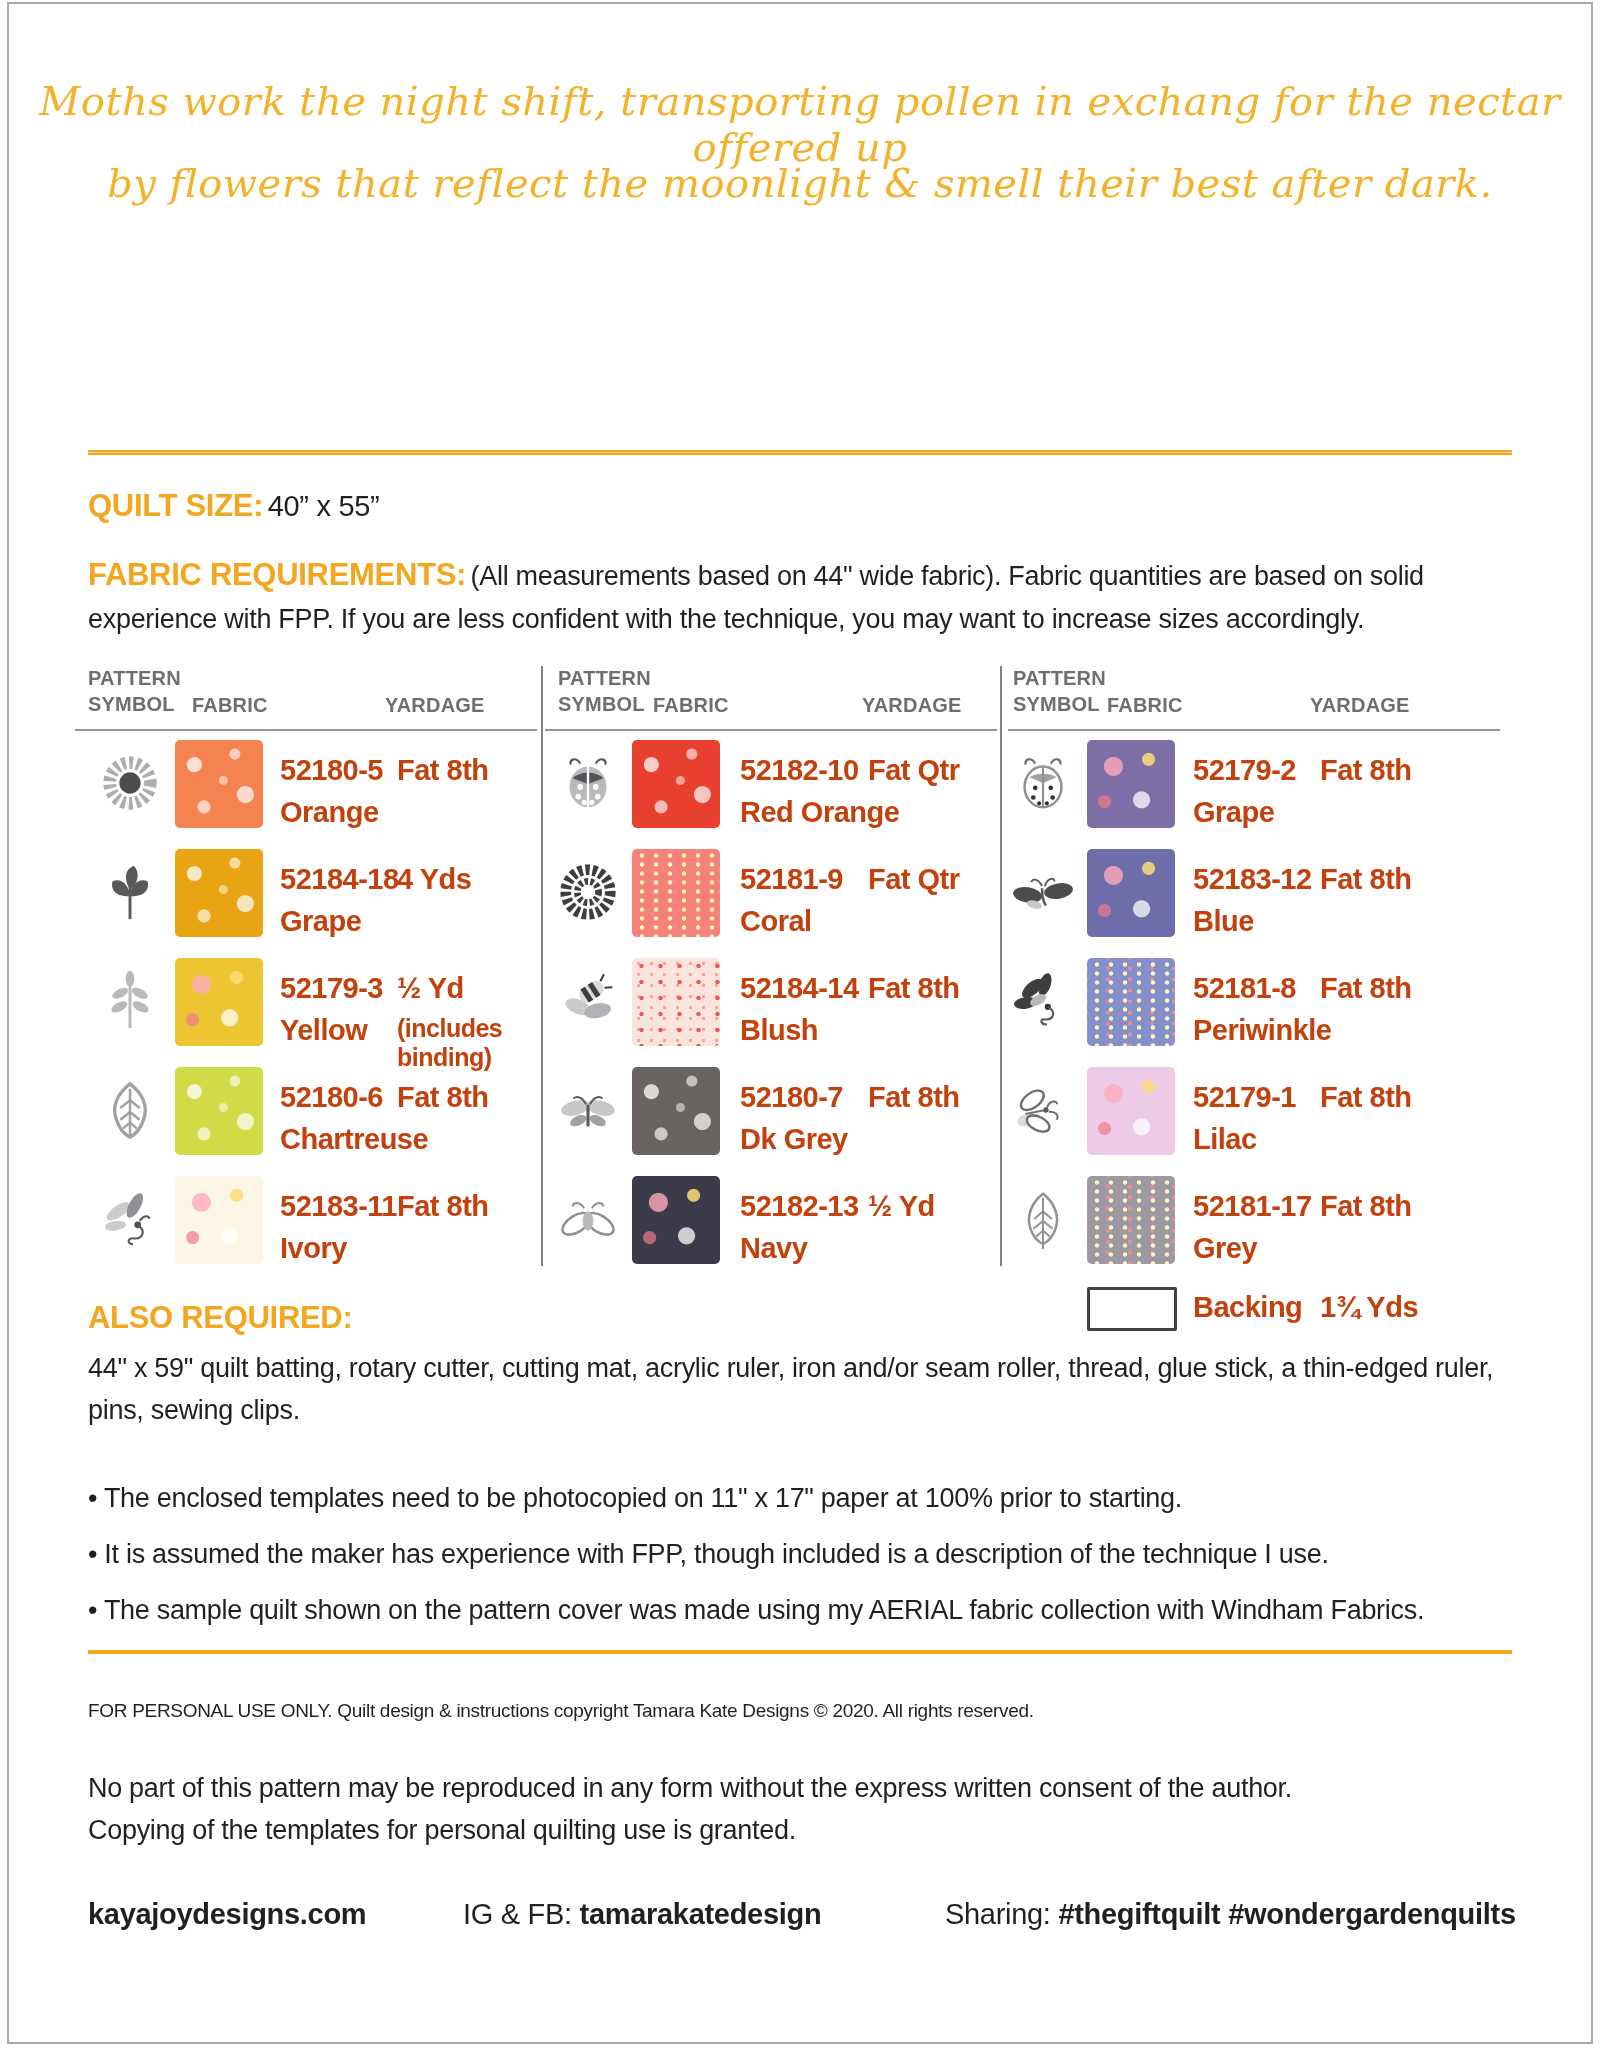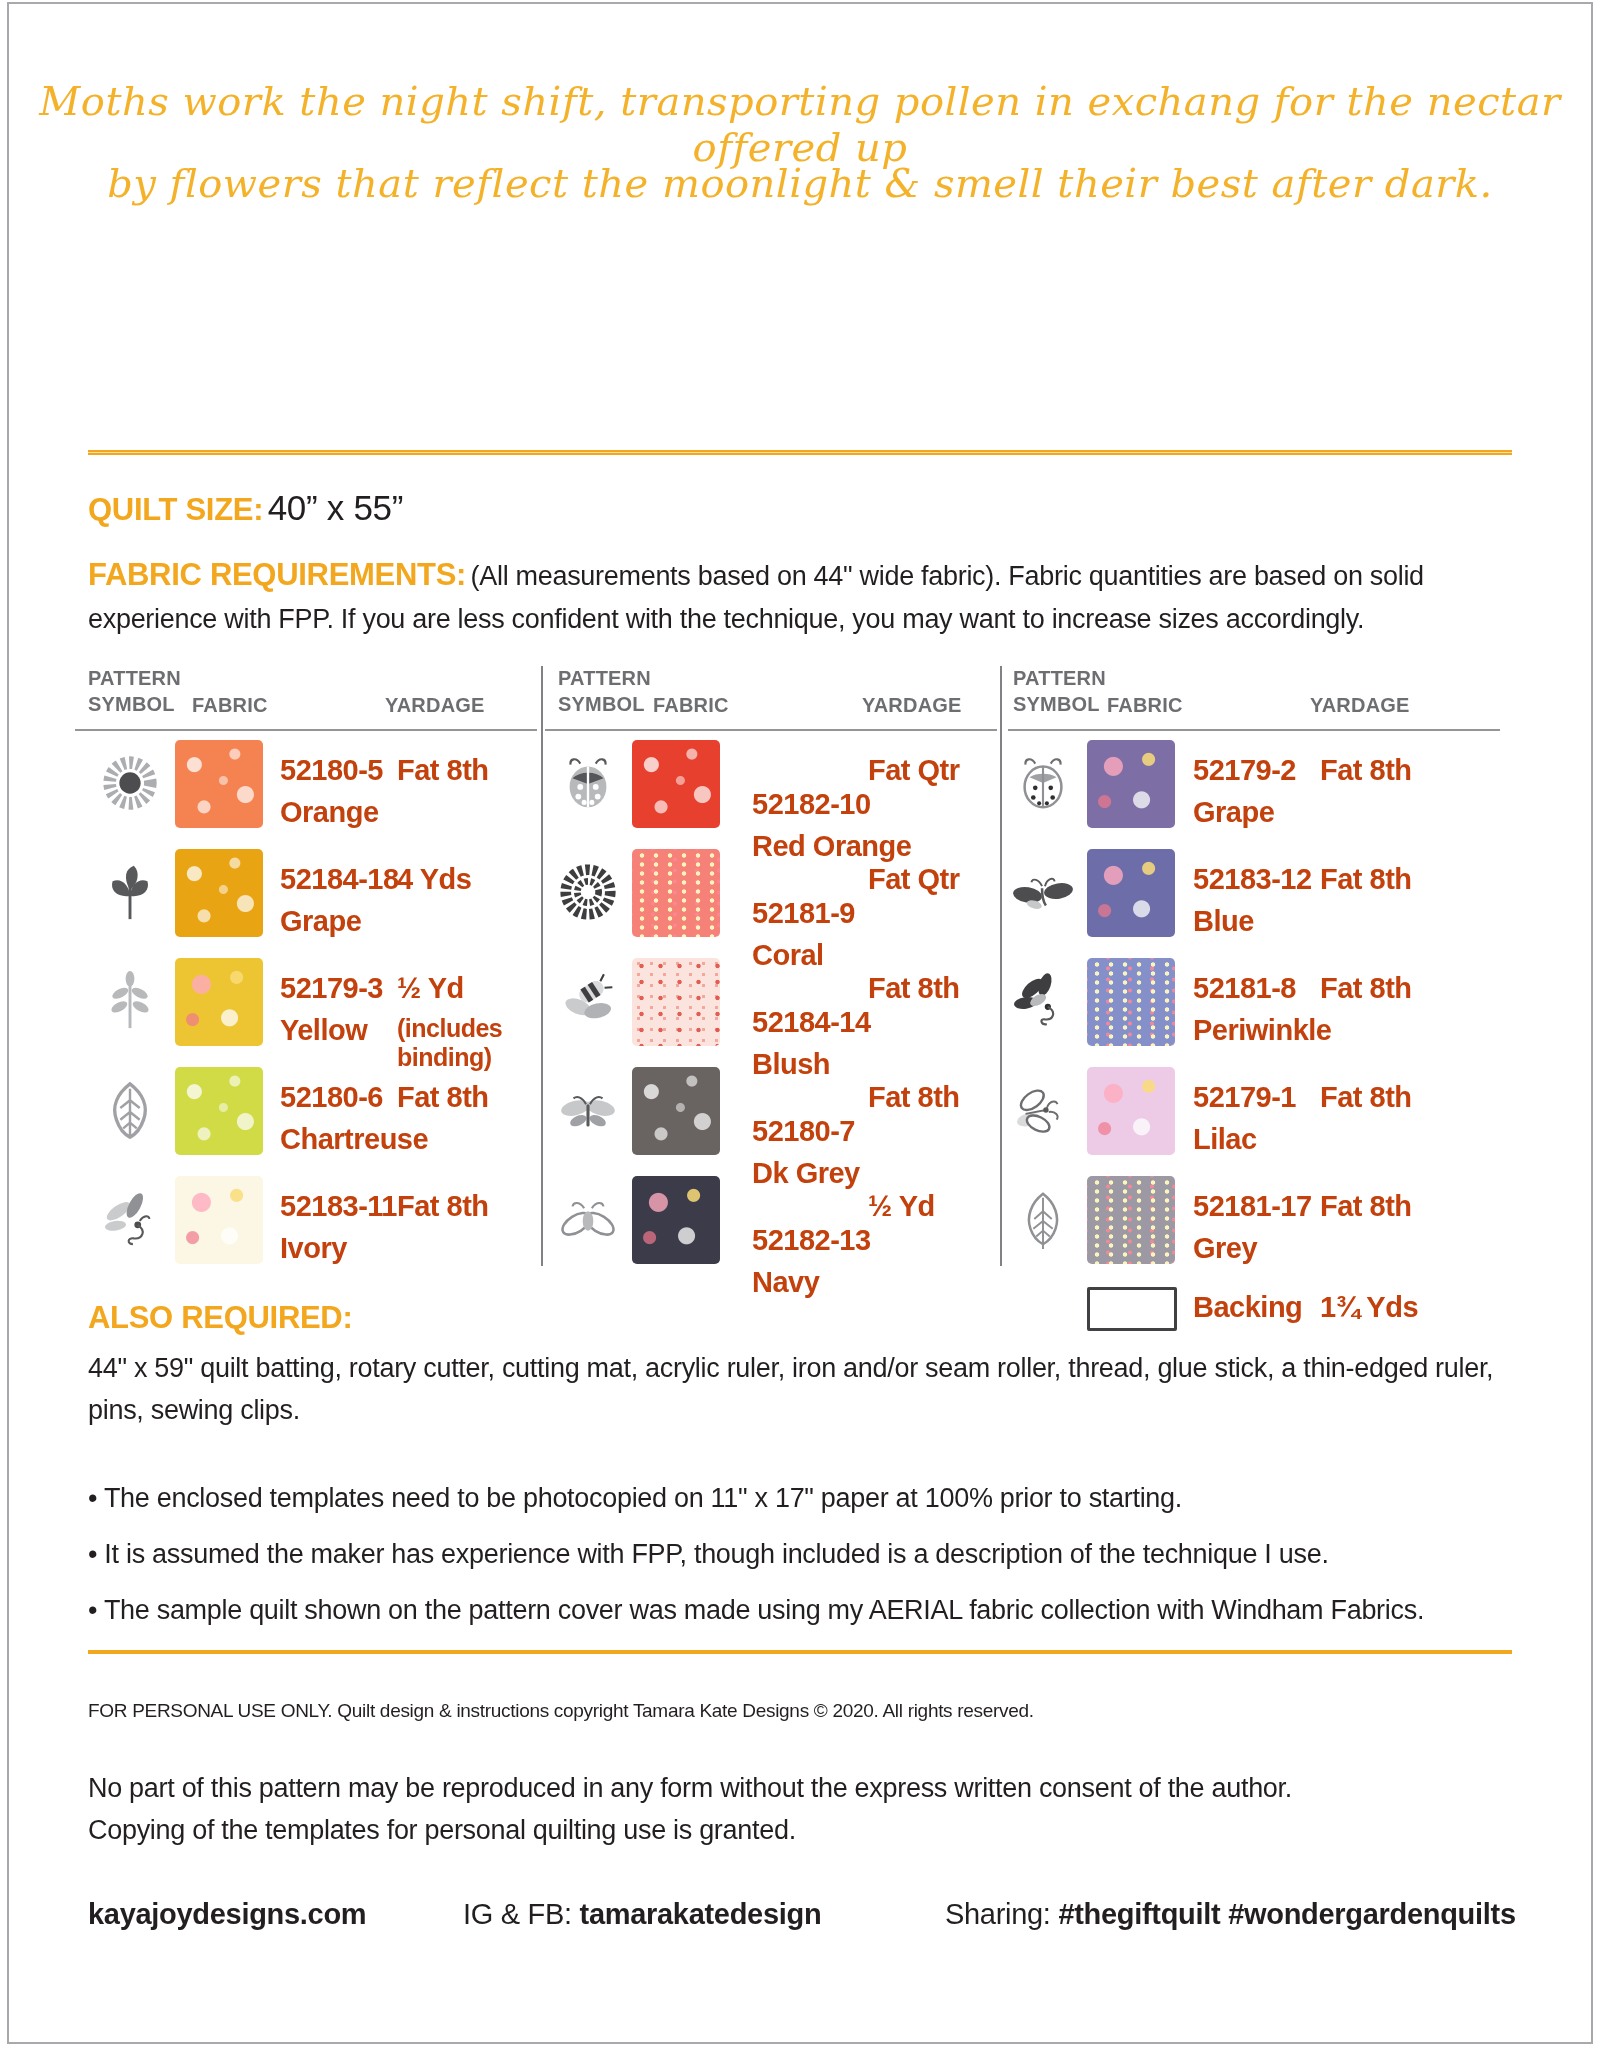--- a/index.html
+++ b/index.html
@@ -67,21 +67,21 @@
     radial-gradient(circle, rgba(255,135,150,.85) 0 1.6px, transparent 2.4px);
     background-size:14px 9px,22px 11px;background-position:3px 2px,10px 5px;}
   .pat-speckle::after{background-image:
     radial-gradient(circle, rgba(225,70,60,.85) 0 1.8px, transparent 2.6px),
     radial-gradient(circle, rgba(240,150,140,.8) 0 1.4px, transparent 2px);
     background-size:19px 16px,13px 11px;}
 
   .fcode,.fname,.fyard,.fnote{position:absolute;font-weight:bold;letter-spacing:-.5px;color:#c2410c;}
   .fcode{top:14px;font-size:29px;}
   .fname{top:56px;font-size:29px;}
-  .c1 .fcode,.c1 .fname{left:205px;} .c2 .fcode,.c2 .fname{left:207px;margin-top:34px;} .c3 .fcode,.c3 .fname{left:185px;}
+  .c1 .fcode,.c1 .fname{left:205px;} .c2 .fcode,.c2 .fname{left:195px;} .c3 .fcode,.c3 .fname{left:185px;}
   .fyard{top:14px;font-size:29px;}
   .c1 .fyard{left:322px;} .c2 .fyard{left:323px;} .c3 .fyard{left:312px;}
   .fnote{top:56px;font-size:25px;}
   .c1 .fnote{left:322px;}
   .backing-swatch{position:absolute;left:79px;top:2px;width:84px;height:38px;background:#fff;border:3px solid #414042;border-radius:2px;}
   .r6 .fname{top:6px;}
   .r6 .fyard{top:6px;}
 
   .vdiv{position:absolute;top:666px;width:2px;height:600px;background:#808285;}
   .vd1{left:541px;} .vd2{left:1000px;}
@@ -224,21 +224,21 @@
   <div class="page-border"></div>
 
   <div class="tagline l1">Moths work the night shift, transporting pollen in exchang for the nectar offered up</div>
   <div class="tagline l2">by flowers that reflect the moonlight &amp; smell their best after dark.</div>
 
 
   <div class="gold-rule rule1"></div>
 
   <div class="quilt-size">
     <span class="lbl-gold">QUILT SIZE:</span>
-    <span class="inline-black" style="font-size:35px;">40” x 55”</span>
+    <span class="inline-black" style="font-size:29px;">40” x 55”</span>
   </div>
 
   <div class="fabric-req">
     <span class="lbl-gold">FABRIC REQUIREMENTS:</span>
     <span class="inline-black">(All measurements based on 44" wide fabric). Fabric quantities are based on solid experience with FPP. If you are less confident with the technique, you may want to increase sizes accordingly.</span>
   </div>
 
   <div class="col c1">
     <div class="hdr hdr-ps">
       <div>PATTERN</div>

